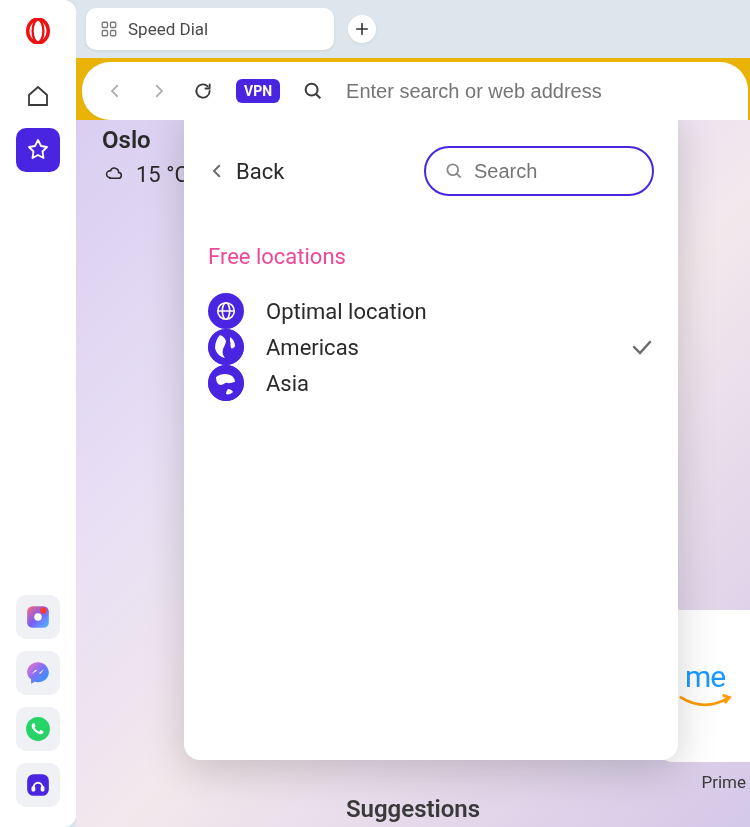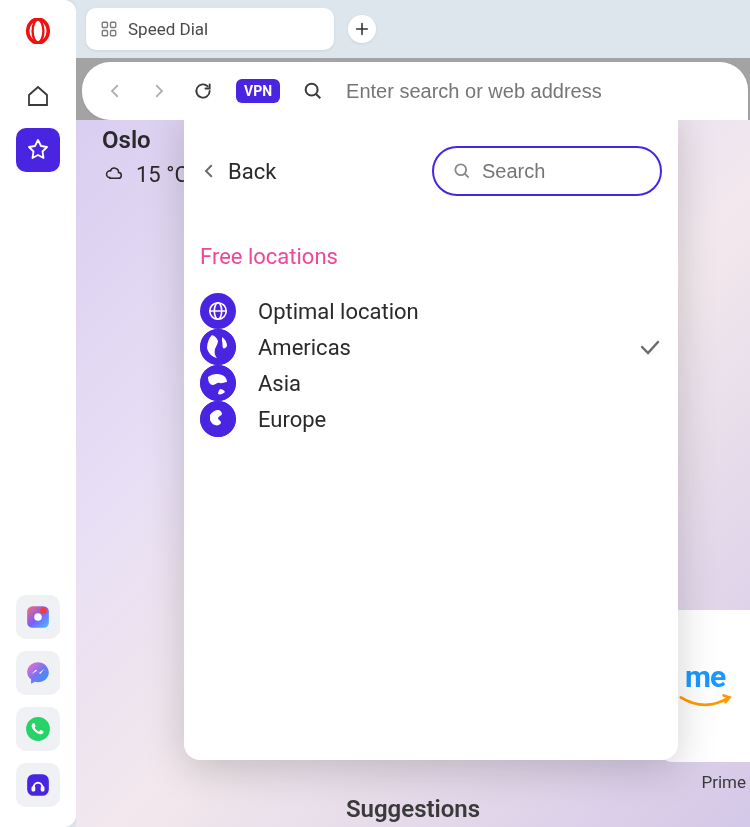--- a/index.html
+++ b/index.html
@@ -71,21 +71,21 @@
       background: #ffffff;
       border-radius: 50%;
       display: flex; align-items: center; justify-content: center;
       box-shadow: 0 1px 3px rgba(0,0,0,0.08);
       cursor: pointer;
       font-size: 20px; color: #333;
     }
 
     
     .addrbar-wrap {
-      background: #a3a3a3;
+      background: #eab308;
       padding: 4px 2px 0 0;
     }
     .addrbar {
       background: #ffffff;
       height: 58px;
       border-radius: 28px 28px 0 28px;
       display: flex;
       align-items: center;
       gap: 22px;
       padding: 0 22px;
@@ -142,21 +142,21 @@
       border-radius: 12px 0 0 12px;
       display: flex;
       flex-direction: column;
       align-items: center;
       justify-content: center;
       overflow: hidden;
     }
     .prime-card .prime-logo {
       color: #1a98ff;
       font-size: 30px;
-      font-weight: 700;
+      font-weight: 400;
       letter-spacing: -1px;
       text-align: right;
     }
     .prime-label {
       position: absolute;
       top: 652px;
       right: 4px;
       font-size: 17px;
       color: #3a3a3a;
       text-align: right;
@@ -174,21 +174,21 @@
     
     .vpn-popup {
       position: absolute;
       top: -14px;
       left: 108px;
       width: 494px;
       height: 654px;
       background: #fff;
       border-radius: 16px;
       box-shadow: 0 10px 40px rgba(0,0,0,0.18);
-      padding: 40px 16px;
+      padding: 40px 24px;
     }
     .vpn-popup::before {
       content: '';
       position: absolute;
       top: -10px;
       left: 84px;
       width: 20px; height: 20px;
       background: #fff;
       transform: rotate(45deg);
       border-radius: 3px;
@@ -456,27 +456,18 @@
         <div class="loc-item">
           <div class="loc-icon">
             <svg viewBox="0 0 36 36" width="36" height="36">
                 <circle cx="18" cy="18" r="18" fill="#4a25e1"></circle>
                 <path d="M8 12c4-3 9-4 14-2 3 1 5 4 5 7-3 0-5 2-7 1-3-1-4 2-7 2-3 0-5-3-5-8Z M20 24c2 0 4 1 5 3-2 2-5 3-7 2 0-2 1-4 2-5Z" fill="#fff"></path>
               </svg>
           </div>
           <div class="loc-label">Asia</div>
         </div>
 
-        <div class="loc-item">
-          <div class="loc-icon">
-            <svg viewBox="0 0 36 36" width="36" height="36">
-                <circle cx="18" cy="18" r="18" fill="#4a25e1"></circle>
-                <path d="M10 14c2-3 5-5 8-5 2 0 4 2 4 4-1 2-3 2-4 4 0 2 3 2 3 5-1 2-4 3-6 2-2 0-4-3-5-5 0-2 0-4 0-5Z" fill="#fff"></path>
-              </svg>
-          </div>
-          <div class="loc-label">Europe</div>
-        </div>
 
       </div>
     </div>
 
   </div>
 </div>
 
 </body></html>

